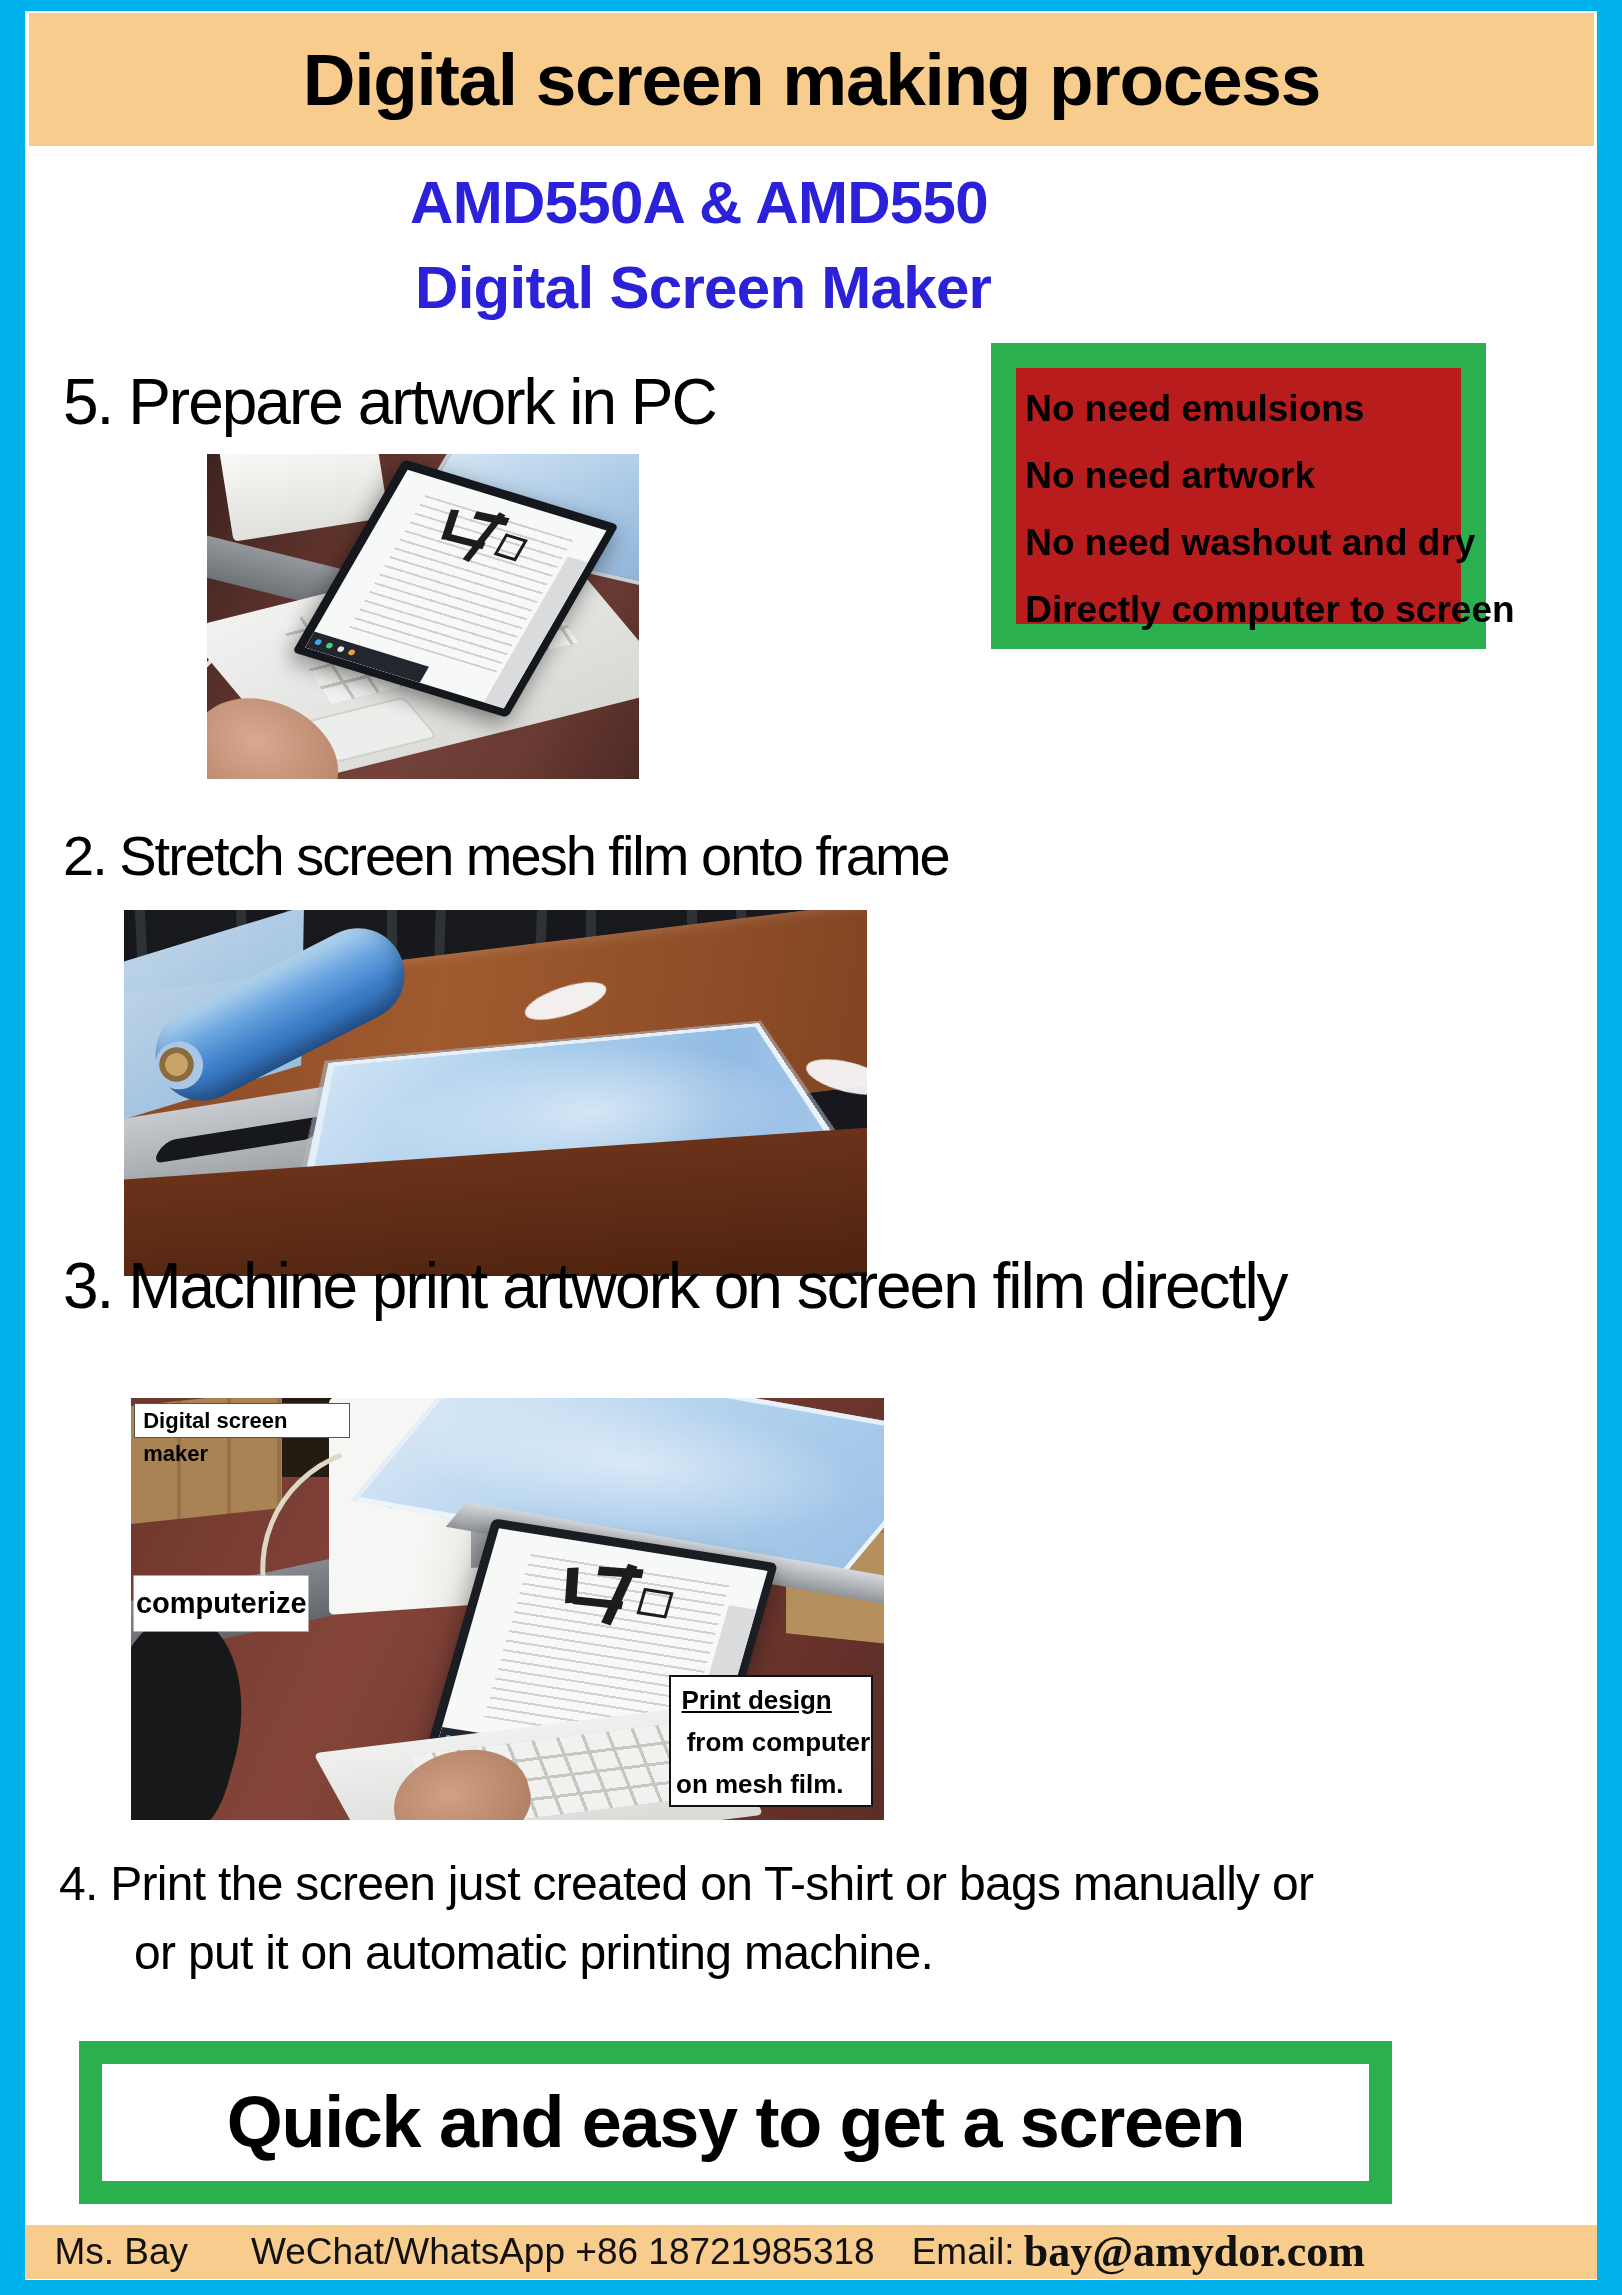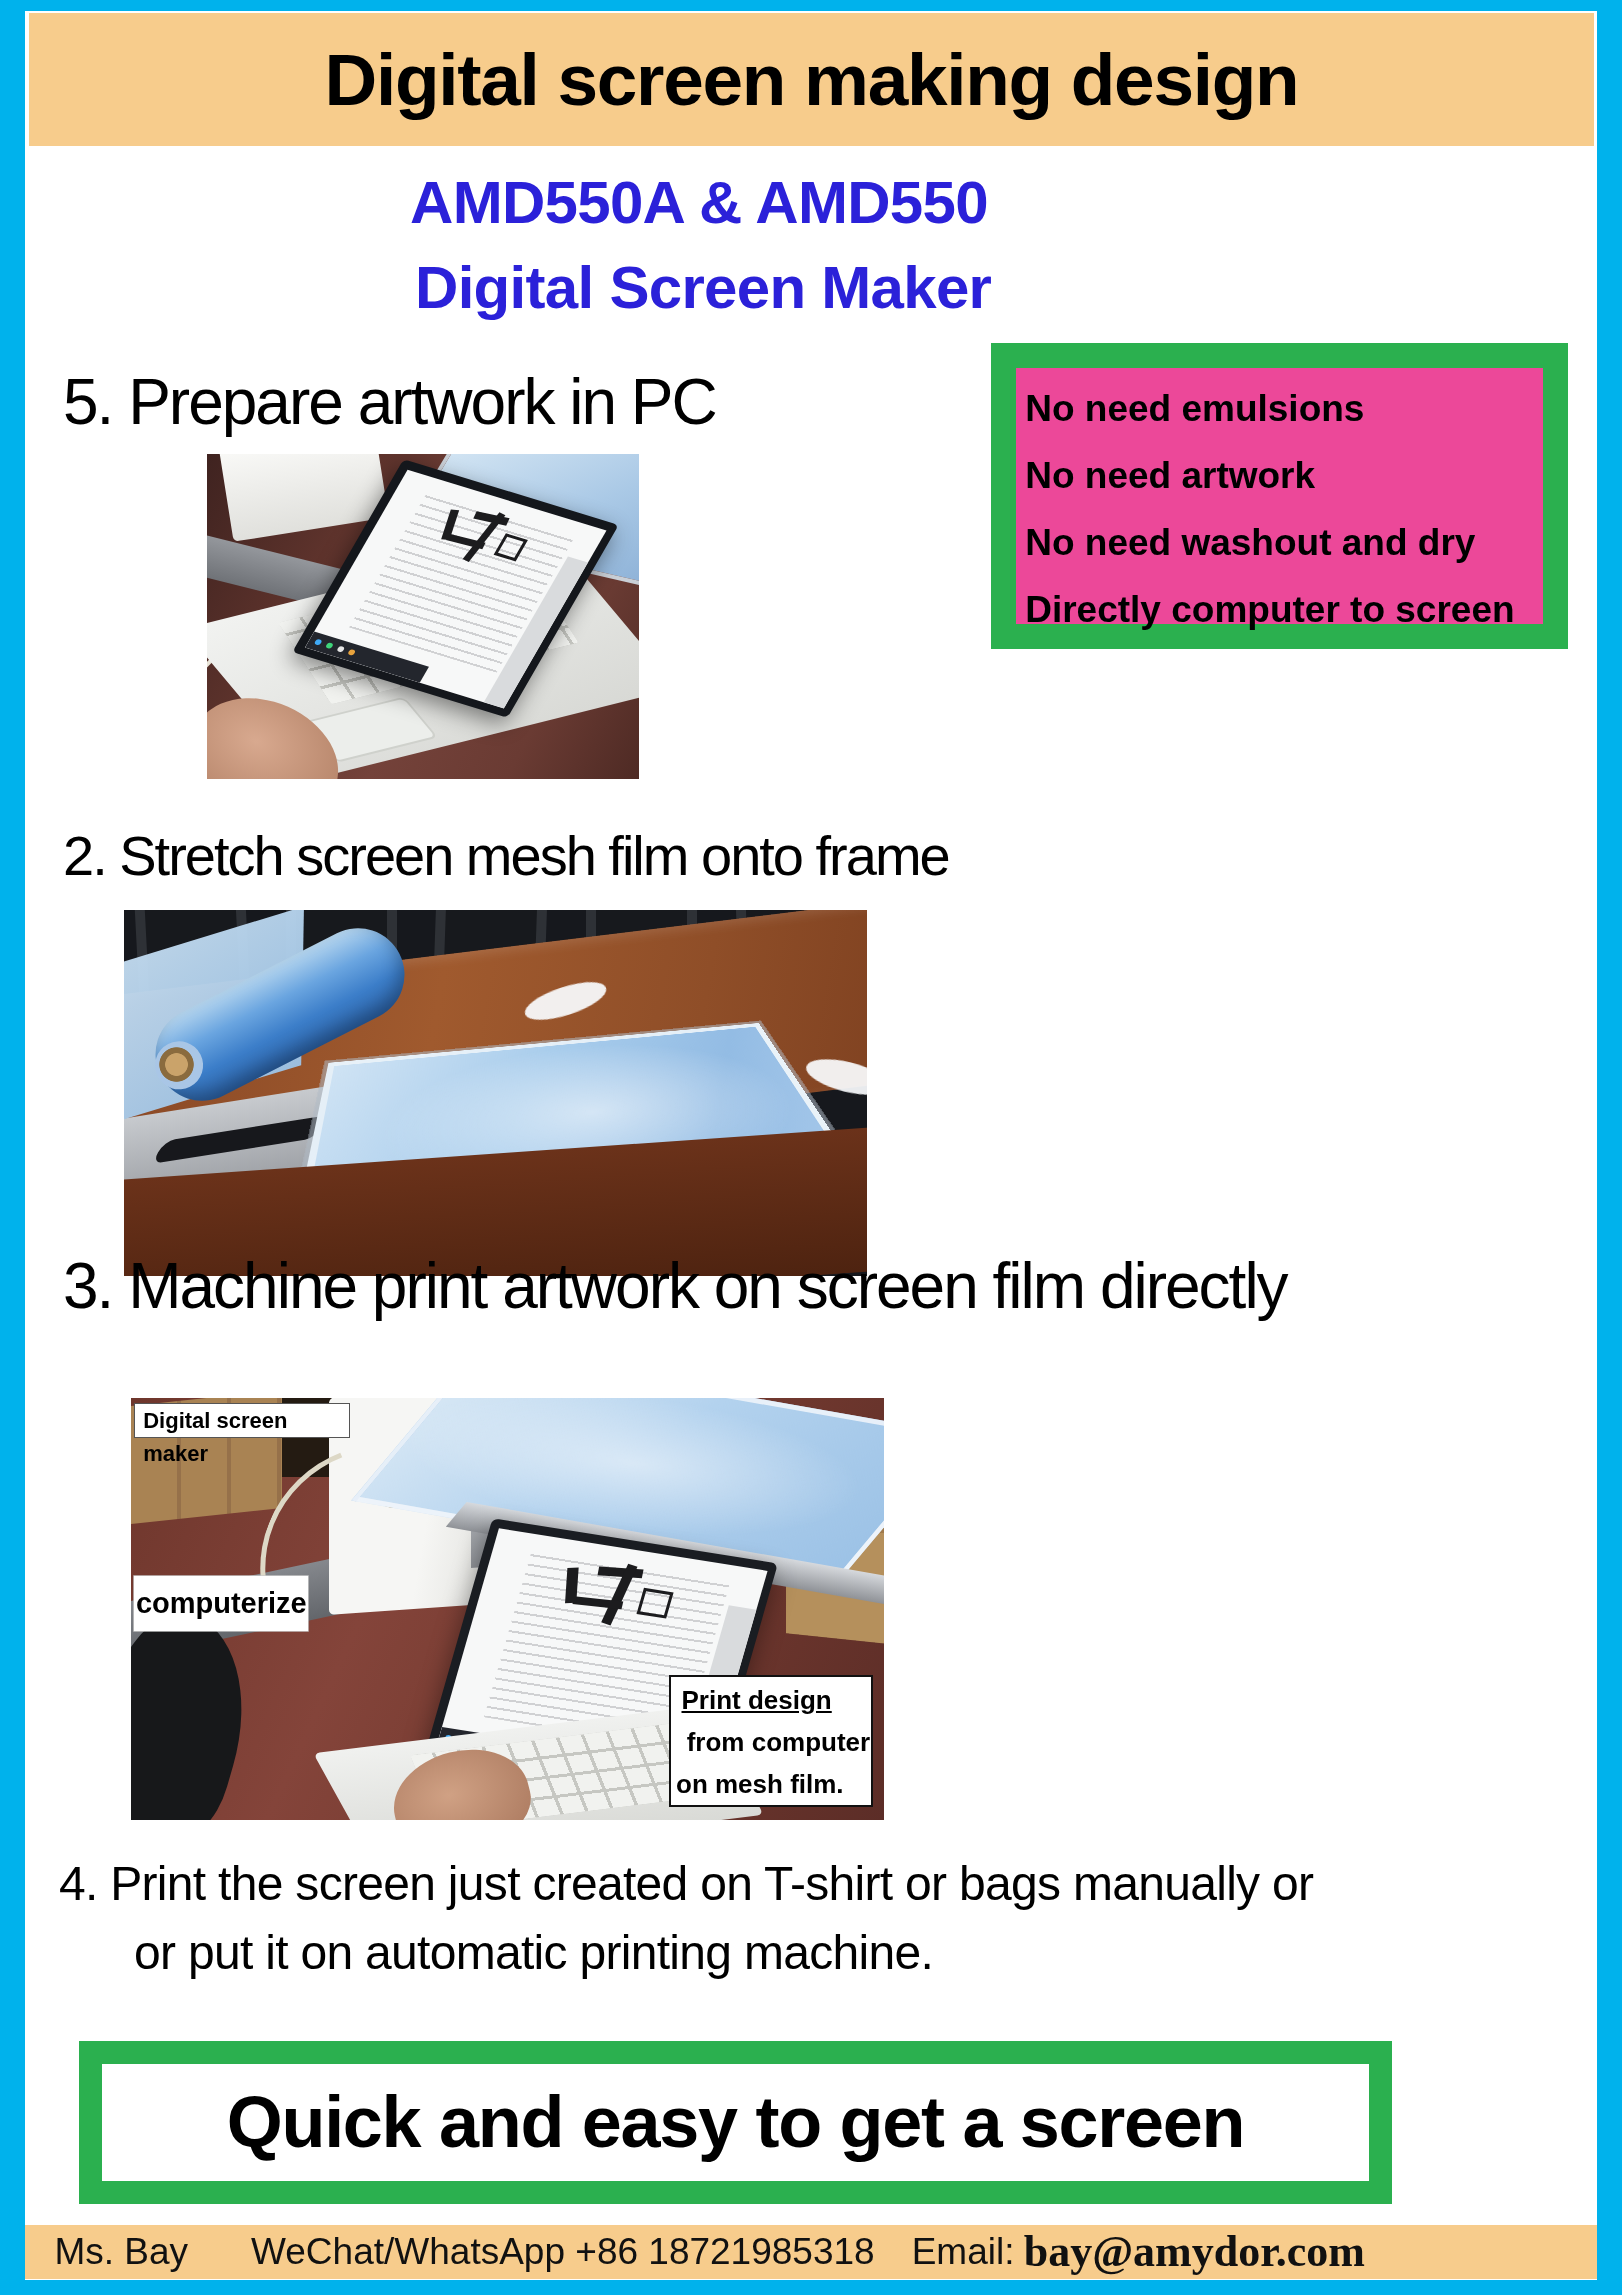--- a/index.html
+++ b/index.html
@@ -18,22 +18,22 @@
 
   
   .step-h { position:absolute; color:#000; font-weight:400; letter-spacing:-2px; white-space:nowrap; }
   .h1 { left:38px;  top:354px;  font-size:64px; }
   .h2 { left:38px;  top:812px; font-size:56px; }
   .h3 { left:38px;  top:1238px; font-size:64px; }
   .h4a { left:34px;  top:1845px; font-size:48px; letter-spacing:-0.7px; }
   .h4b { left:109px; top:1914px; font-size:48px; letter-spacing:-0.7px; }
 
   
-  .benefits { position:absolute; left:966px; top:332px; width:577px; height:306px;
-    border:25px solid #2BB04F; background:#ec4899; padding:7.9px 5.2px 5.2px 9.2px; }
+  .benefits { position:absolute; left:966px; top:332px; width:495px; height:306px;
+    border:25px solid #2BB04F; background:#b91c1c; padding:7.9px 5.2px 5.2px 9.2px; }
   .benefit-line { font-size:37px; font-weight:700; color:#000; line-height:67px; white-space:nowrap; }
 
   
   .photo { position:absolute; overflow:hidden; }
 
   
   .photo1 { left:182px; top:443px; width:432px; height:325px;
     background:linear-gradient(118deg,#3f2320 0%,#5e332c 28%,#74423a 55%,#6a3b33 78%,#4e2a24 100%); }
   .p1-tray { position:absolute; left:-39px; top:110px; width:301px; height:41px;
     background:linear-gradient(#94979c,#6f7277); transform:rotate(14deg); }
@@ -182,21 +182,21 @@
   .f-wechat{ font-size:37px; margin-left:63px; }
   .f-elabel{ font-size:37px; margin-left:37px; }
   .f-email { font-size:44px; font-weight:700; margin-left:9.2px;font-family:Liberation Serif, serif; }
 </style>
 </head>
 <body>
 
 <div class="page">
 
   <div class="header-bar">
-    <div class="header-title">Digital screen making design</div>
+    <div class="header-title">Digital screen making process</div>
   </div>
   <div class="subtitle1">AMD550A &amp; AMD550</div>
   <div class="subtitle2">Digital Screen Maker</div>
 
   <div class="step-h h1">5. Prepare artwork in PC</div>
 
   <div class="photo photo1">
     <div class="p1-tray"></div>
     <div class="p1-printer"></div>
     <div class="p1-frame"></div>

